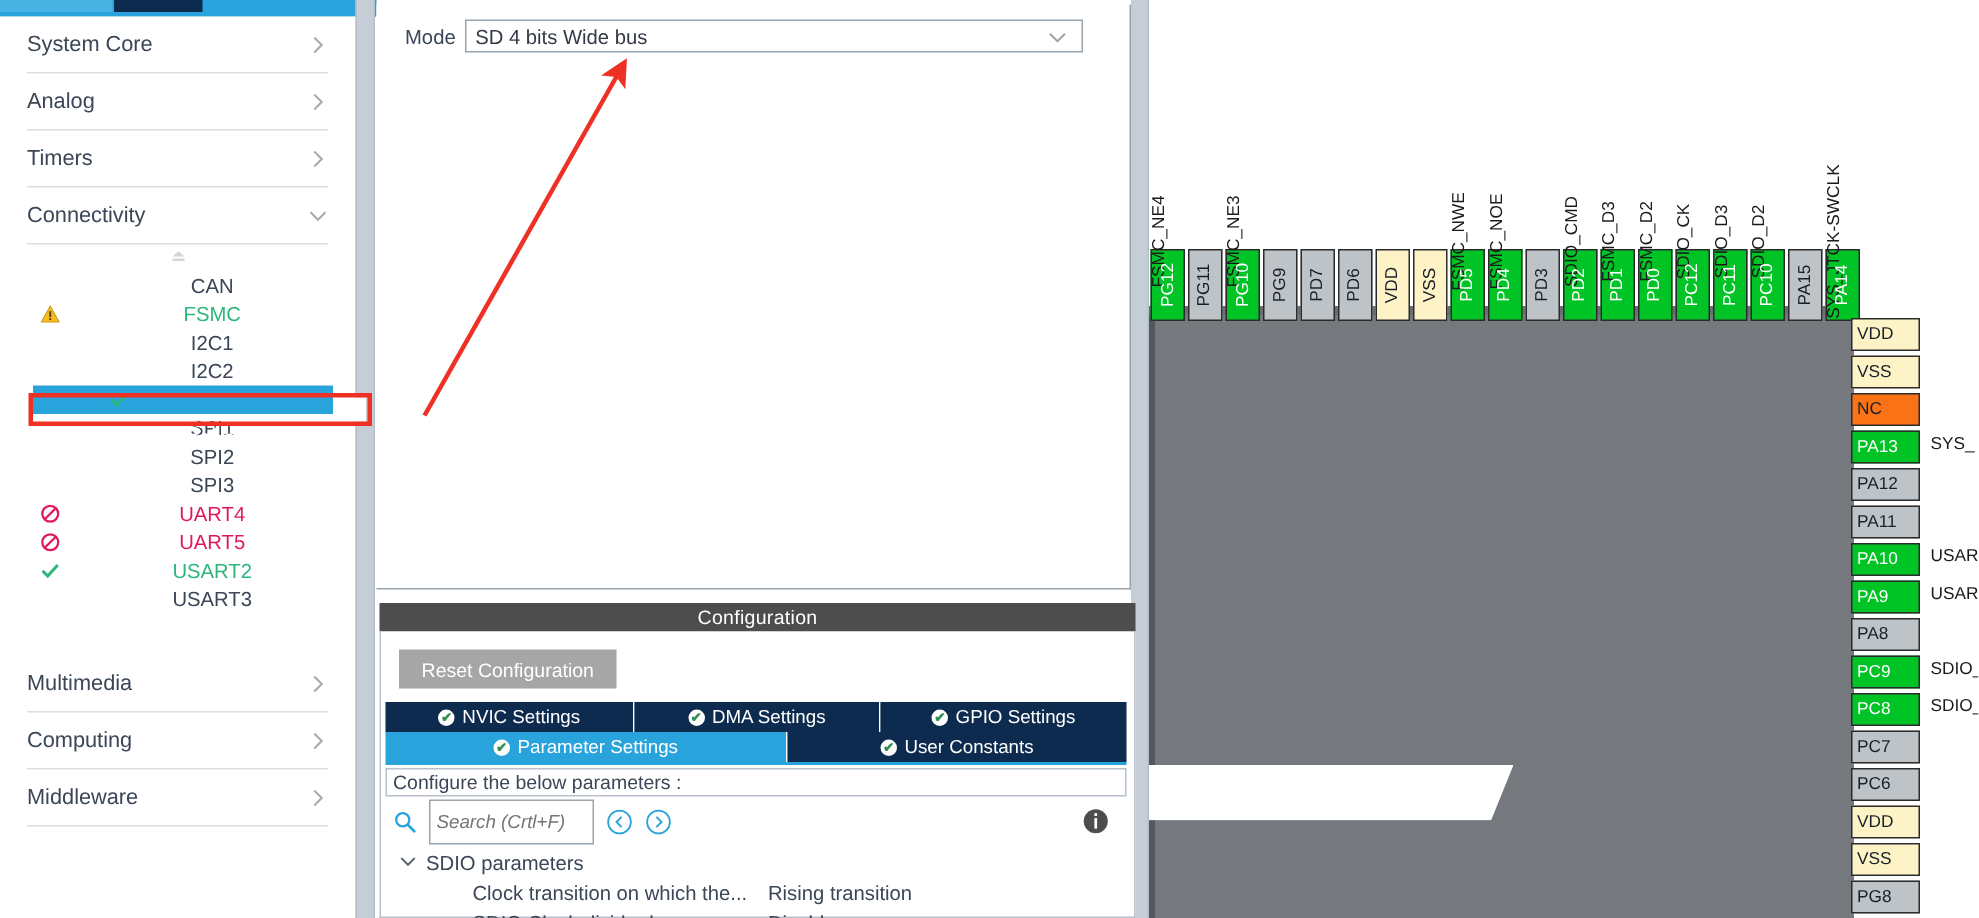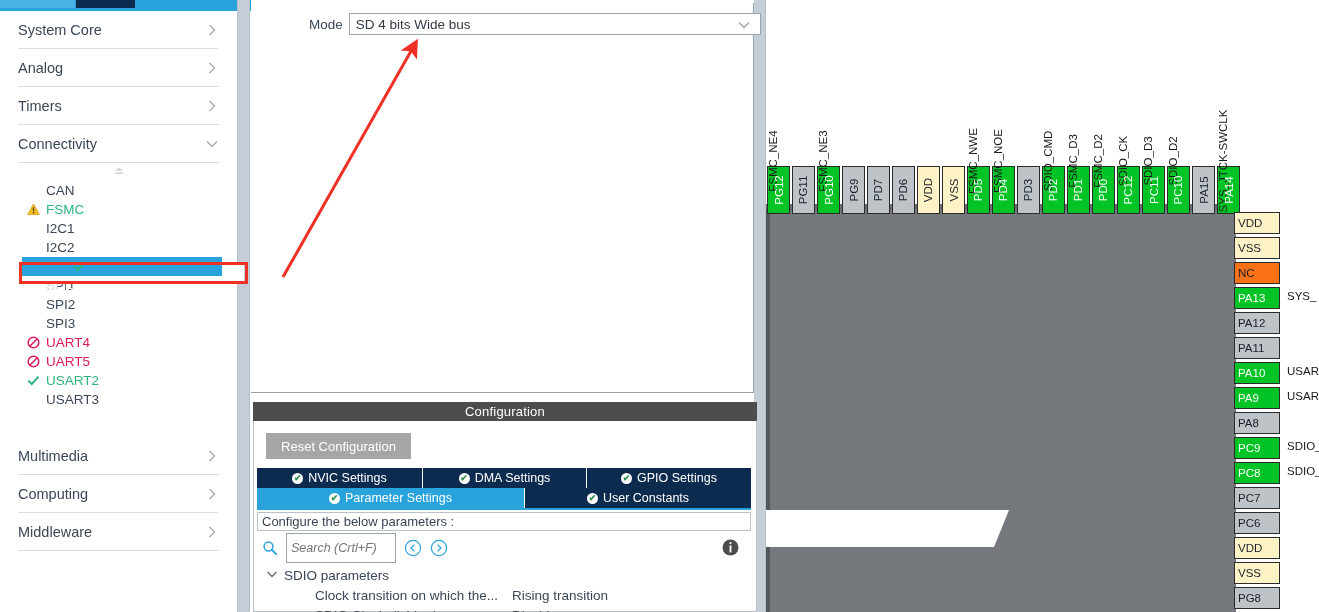--- a/index.html
+++ b/index.html
@@ -52,20 +52,21 @@
   .collapse-handle {
     width: 100%; height: 18px; display: flex; align-items: center; justify-content: center;
   }
   .collapse-handle svg { display:block; opacity:.45; }
 
   .periph-list { margin: 0; padding: 0 0 0 0; list-style: none; }
   .periph {
     position: relative; height: 19px; line-height: 19px;
     padding-left: 46px; font-size: 13.5px; color: #3b4656; white-space: nowrap;
     cursor: pointer;
+    text-align: center;
   }
   .periph .pstat {
     position: absolute; left: 25px; top: 0; width: 16px; height: 19px;
     display: flex; align-items: center; justify-content: center;
   }
   .periph.ok    { color: #2eb67d; }
   .periph.warn  { color: #2eb67d; }
   .periph.deny  { color: #e0195f; }
   .periph.sel   { color: #ffffff; }
   .periph.sel .selbg {
@@ -99,21 +100,21 @@
     position: absolute; left: 251px; top: 0; width: 503px; height: 612px;
     background: #ffffff;
   }
   .mode-area {
     position: absolute; left: 0; top: 3px; width: 503px; height: 390px;
     background: #ffffff; border: 1px solid #9aa4ad; border-top: none; border-left: none;
   }
   .mode-row {
     position: absolute; left: 19px; top: 10px; display: flex; align-items: center; gap: 6px;
   }
-  .mode-label { font-size: 13.5px; color: #3b4656; margin-left: 39px; }
+  .mode-label { font-size: 13.5px; color: #3b4656; }
   .mode-select {
     position: relative; width: 412px; height: 22px;
     border: 1px solid #9aa4ad; background: #ffffff;
     display: flex; align-items: center; padding: 0 6px;
     font-size: 13.5px; color: #333a45; cursor: pointer;
   }
   .mode-select .mode-caret {
     position: absolute; right: 8px; top: 4px; opacity: .6;
   }
 

